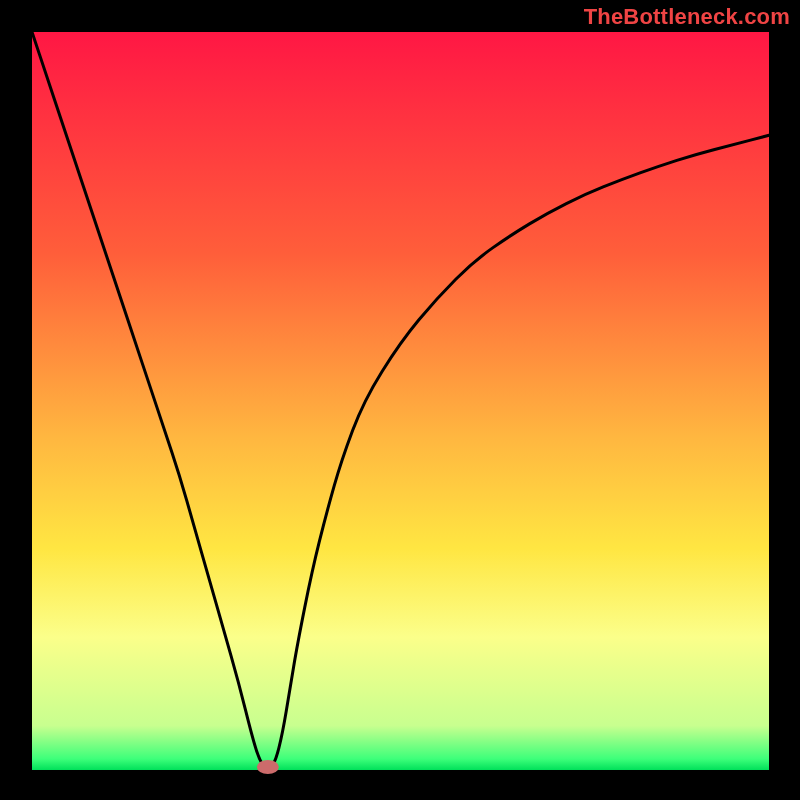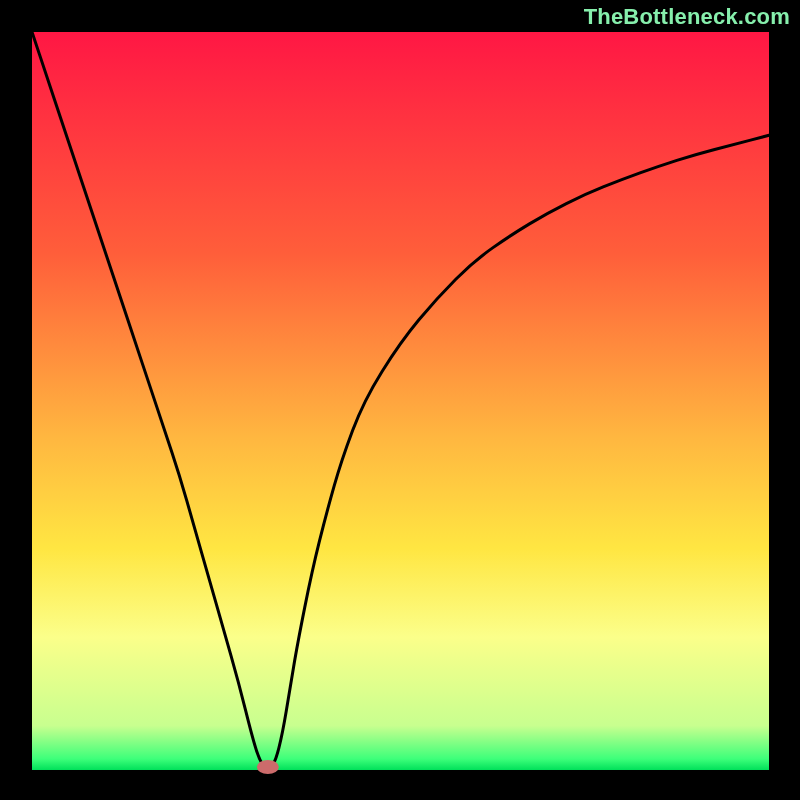--- a/index.html
+++ b/index.html
@@ -14,21 +14,21 @@
   .chart-wrap {
     position: relative;
     width: 800px;
     height: 800px;
     background: #000;
   }
   .watermark {
     position: absolute;
     top: 4px;
     right: 10px;
-    color: #86efac;
+    color: #ef4444;
     font-size: 22px;
     font-weight: 600;
     letter-spacing: 0.2px;
     user-select: none;
     z-index: 5;
   }
   svg {
     position: absolute;
     left: 0;
     top: 0;

